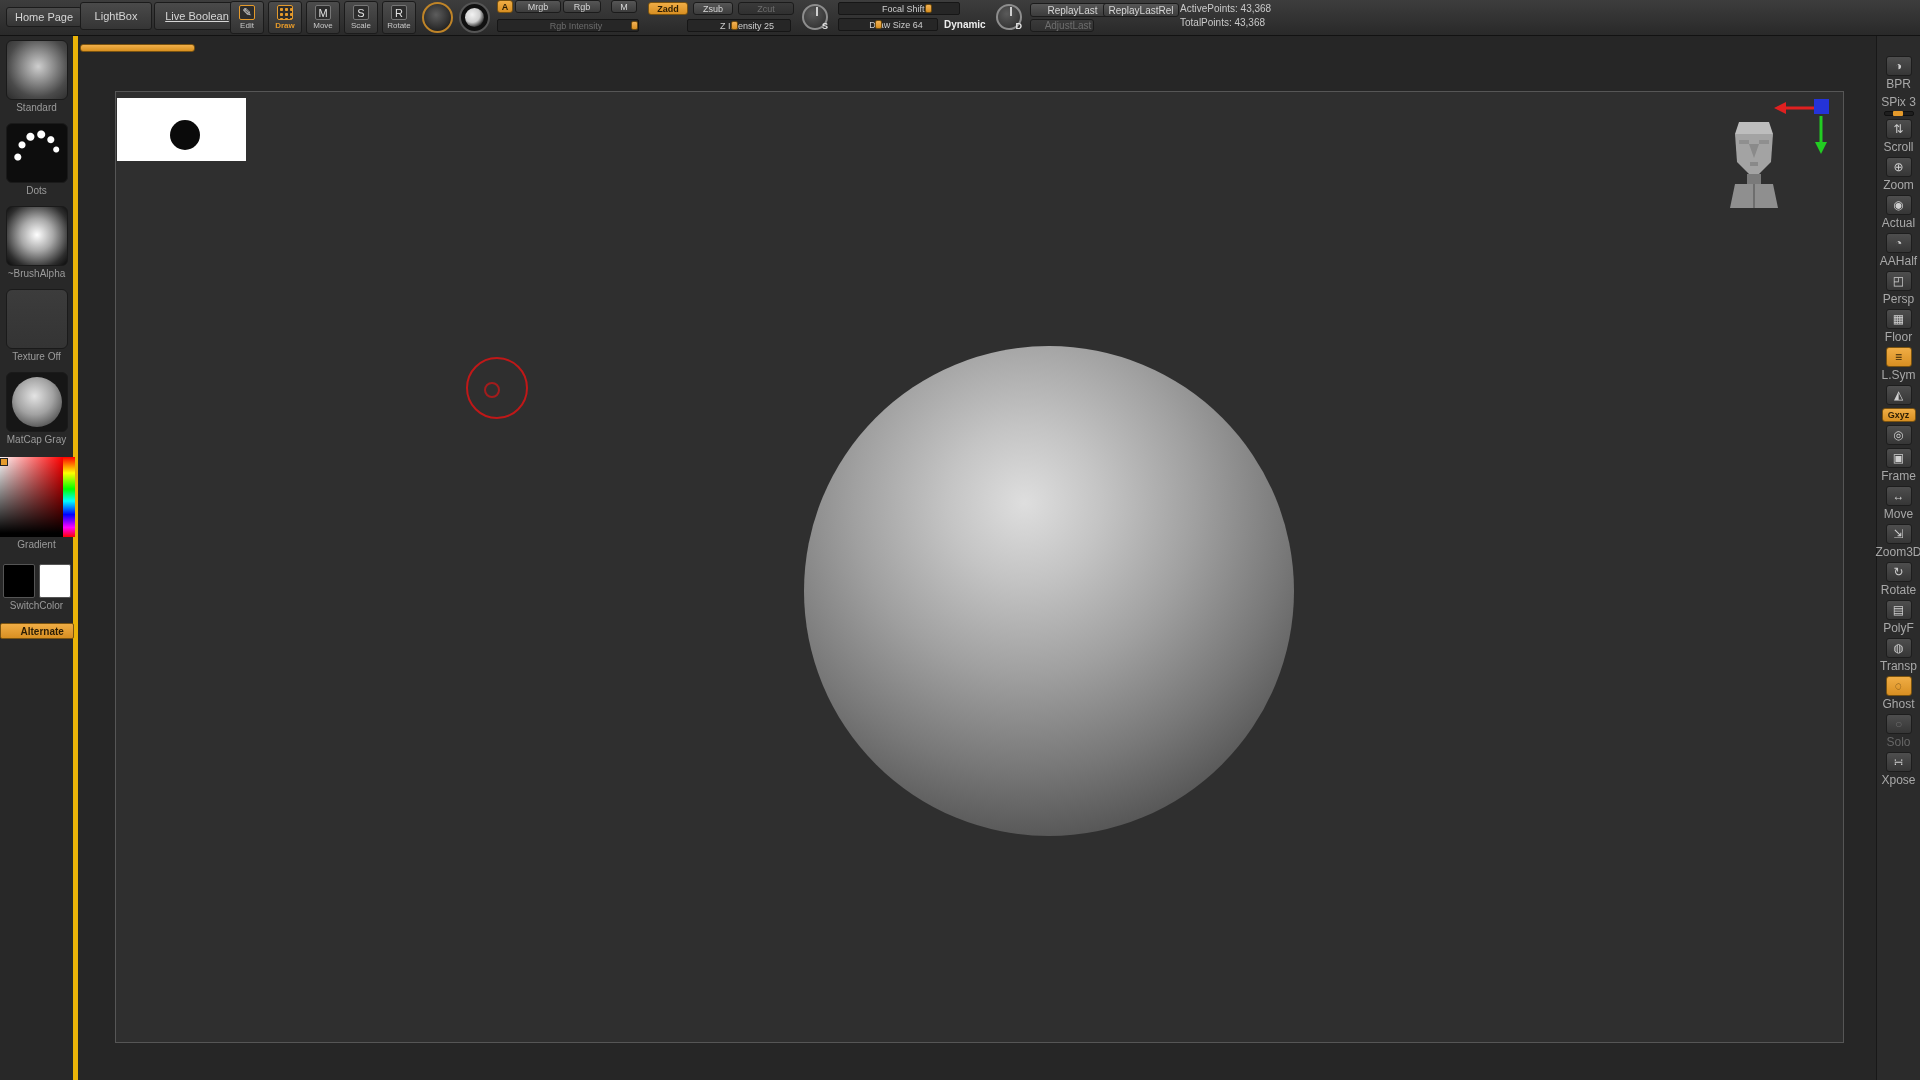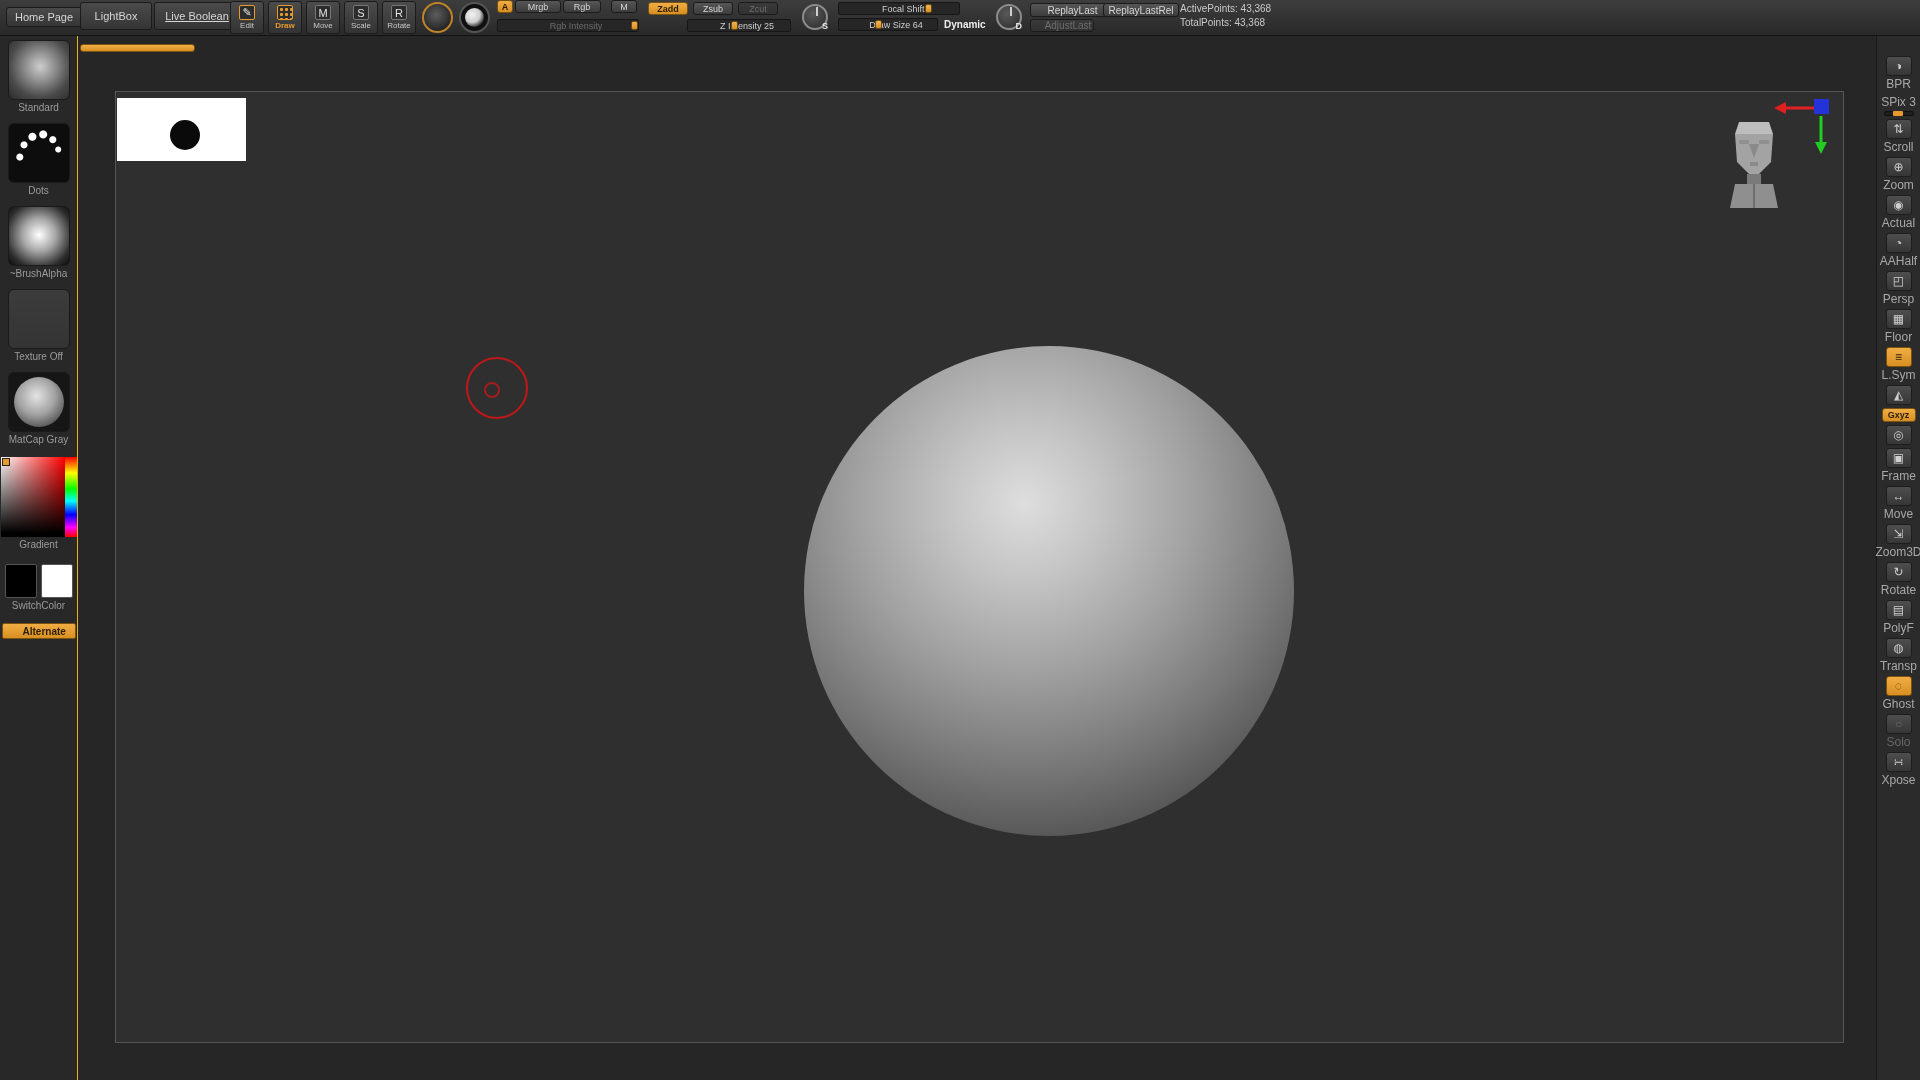--- a/index.html
+++ b/index.html
@@ -42,21 +42,21 @@
   .dial .dial-letter { position:absolute; right:-2px; bottom:-3px; font-size:9px; color:#e6e6e6; font-weight:bold; }
   .points-line { position:absolute; font-size:10px; color:#c9c9c9; white-space:nowrap; }
   .dyn { position:absolute; font-size:10px; font-weight:bold; color:#ededed; }
 
   
   .lb-strip { position:absolute; left:80px; top:44px; width:115px; height:8px; border-radius:3px;
     background:linear-gradient(#f2b04a,#d8901f); border:1px solid #7a5310; z-index:15; }
 
   
   .left-panel { position:absolute; left:0; top:36px; bottom:0; width:78px; background:#282828;
-    border-right:1px solid #eab308; z-index:10; display:flex; flex-direction:column; align-items:center; }
+    border-right:5px solid #eab308; z-index:10; display:flex; flex-direction:column; align-items:center; }
   .lp-label { font-size:10px; color:#9b9b9b; margin:2px 0 6px 0; text-align:center; width:78px;
     overflow:hidden; white-space:nowrap; }
   .thumb { width:62px; height:60px; border-radius:6px; border:1px solid #1a1a1a; margin-top:4px; }
   .th-standard { background:radial-gradient(circle at 52% 44%, #cecece, #8d8d8d 34%, #4a4a4a 68%, #2b2b2b 100%); }
   .th-dots { background-color:#0d0d0d; background-image:
       radial-gradient(circle at 18% 57%, #fff 3px, transparent 4px),
       radial-gradient(circle at 25% 36%, #fff 3px, transparent 4px),
       radial-gradient(circle at 39% 22%, #fff 3.5px, transparent 4.5px),
       radial-gradient(circle at 57% 18%, #fff 3.5px, transparent 4.5px),
       radial-gradient(circle at 73% 27%, #fff 3px, transparent 4px),
@@ -153,21 +153,21 @@
       <div class="mini btn" style="left:114px; width:26px;">M</div>
       <div class="slider disabled" style="left:0; top:19px; width:142px;">
         <span class="sl-text">Rgb Intensity</span>
         <i class="nub" style="left:95%;"></i>
       </div>
     </div>
 
     <div class="tb" style="left:648px; top:0; width:145px; height:36px;">
       <div class="mini btn orange" style="left:0; width:40px; top:2px;">Zadd</div>
       <div class="mini btn" style="left:45px; width:40px; top:2px;">Zsub</div>
-      <div class="mini btn disabled" style="left:90px; width:40px; top:2px;text-align:center;">Zcut</div>
+      <div class="mini btn disabled" style="left:90px; width:56px; top:2px;text-align:center;">Zcut</div>
       <div class="slider" style="left:39px; top:19px; width:104px;">
         <span class="sl-text"><span>Z Intensity</span>&nbsp;<span>25</span></span>
         <i class="nub" style="left:42%;"></i>
       </div>
     </div>
 
     <div class="tb dial" style="left:802px; top:4px;">
       <span class="dial-letter">S</span>
     </div>
 

